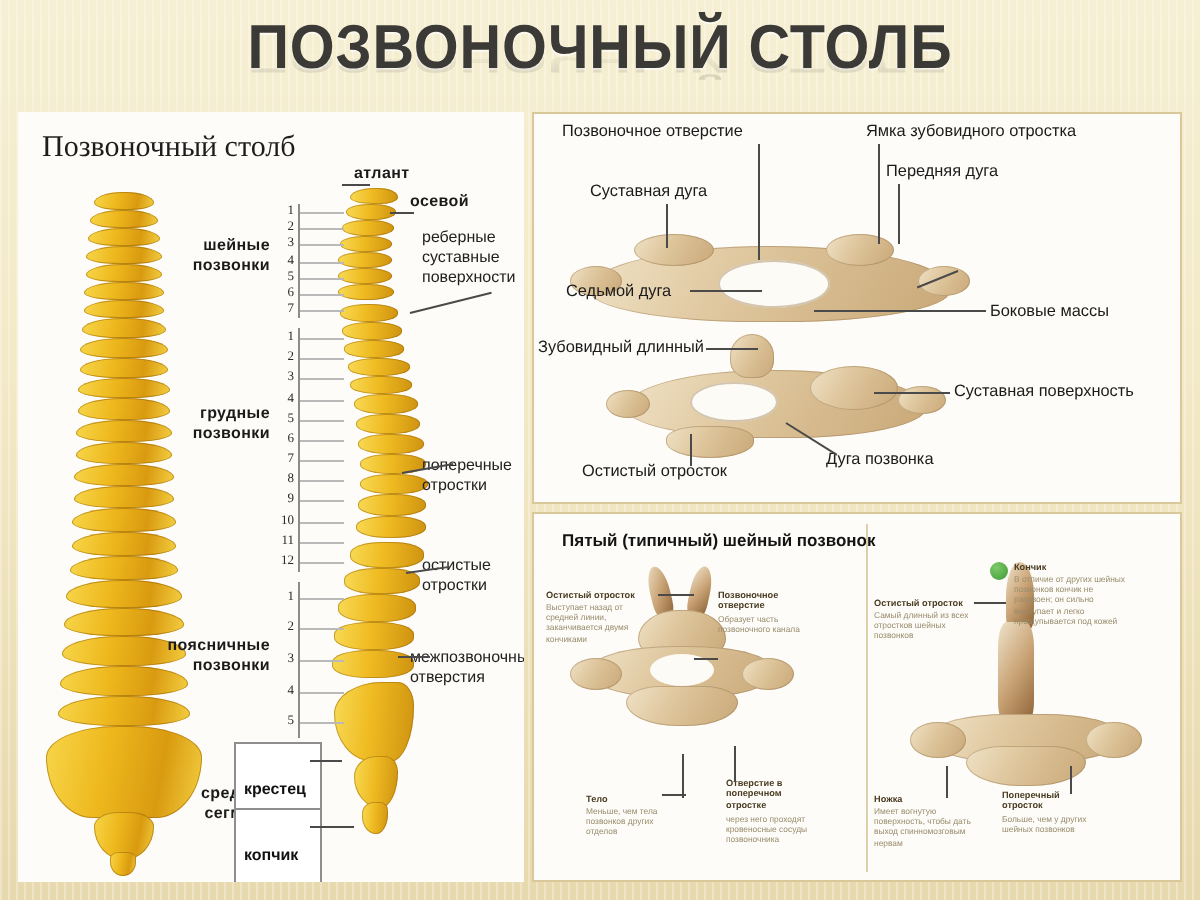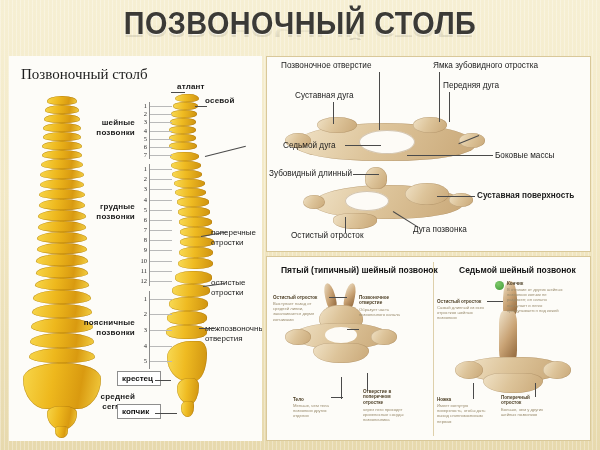--- a/index.html
+++ b/index.html
@@ -81,21 +81,21 @@
 
   
   .scale-box{position:absolute;border-left:1px solid #8c8c8c;}
   .scale-num{position:absolute;font-size:6.5px;color:#2a2a2a;
              font-family:"Liberation Serif",serif;text-align:right;width:9px;}
   .scale-tick{position:absolute;height:1px;background:#b9b9b9;}
 
   
   .boxed{
     position:absolute;border:1px solid #8e8e8e;background:#fff;
-    font-weight:700;font-size:8px;color:#111;padding:2px 4px;
+    font-weight:700;font-size:8px;color:#111;padding:18px 4px;
     font-family:"Liberation Sans",sans-serif;
   }
 
   
   .anat-label{
     position:absolute;font-size:8.2px;color:#1b1b1b;line-height:10px;
     font-family:"Liberation Sans",sans-serif;
   }
   .sub-heading{
     position:absolute;font-weight:700;font-size:8.5px;color:#141414;
@@ -225,20 +225,25 @@
            border-radius:50% 30% 40% 60%/40% 30% 70% 60%;"></div>
       <div class="vert-side" style="left:172px;top:345px;width:13px;height:16px;
            border-radius:50% 30% 50% 60%/40% 30% 70% 60%;"></div>
     </div>
 
     <div class="bone-label" style="left:168px;top:26px;">атлант</div>
     <div class="bone-label" style="left:196px;top:40px;">осевой</div>
     <div class="leader" style="left:162px;top:36px;width:14px;"></div>
     <div class="leader" style="left:186px;top:50px;width:12px;"></div>
 
+    <div class="thin-label" style="left:202px;top:58px;width:50px;">
+      <span>реберные</span><br>
+      <span>суставные</span><br>
+      <span>поверхности</span>
+    </div>
     <div class="leader" style="left:196px;top:100px;width:42px;transform:rotate(-14deg);transform-origin:left center;"></div>
 
     <div class="thin-label" style="left:202px;top:172px;width:50px;">
       <span>поперечные</span><br>
       <span>отростки</span>
     </div>
     <div class="leader" style="left:192px;top:180px;width:26px;transform:rotate(-10deg);transform-origin:left center;"></div>
 
     <div class="thin-label" style="left:202px;top:222px;width:50px;">
       <span>остистые</span><br>
@@ -349,34 +354,33 @@
       <div class="tan-bone" style="left:36px;top:138px;width:22px;height:14px;border-radius:50%;"></div>
       <div class="tan-bone" style="left:182px;top:136px;width:24px;height:14px;border-radius:50%;"></div>
       <div class="tan-bone" style="left:66px;top:156px;width:44px;height:16px;
            border-radius:40% 40% 50% 50%;"></div>
       <div class="tan-bone" style="left:138px;top:126px;width:44px;height:22px;border-radius:50%;"></div>
     </div>
 
     <div class="anat-label" style="left:2px;top:112px;">Зубовидный длинный</div>
     <div class="leader" style="left:86px;top:117px;width:26px;"></div>
 
-    <div class="anat-label" style="left:210px;top:134px;font-weight:bold;">Суставная поверхность</div>
+    <div class="anat-label" style="left:210px;top:134px;">Суставная поверхность</div>
     <div class="leader" style="left:170px;top:139px;width:38px;"></div>
 
     <div class="anat-label" style="left:24px;top:174px;">Остистый отросток</div>
     <div class="leader-v" style="left:78px;top:160px;height:16px;"></div>
 
     <div class="anat-label" style="left:146px;top:168px;">Дуга позвонка</div>
     <div class="leader" style="left:126px;top:154px;width:30px;transform:rotate(32deg);transform-origin:left center;"></div>
   </div>
 
   <div class="panel" id="panel-vertebrae">
 
     <div class="sub-heading" style="left:14px;top:8px;">Пятый (типичный) шейный позвонок</div>
-    <div class="sub-heading" style="left:192px;top:8px;">Седьмой шейный позвонок</div>
 
     <div>
       <div class="brown-bone" style="left:58px;top:26px;width:10px;height:26px;
            border-radius:50% 50% 30% 30%;transform:rotate(-14deg);"></div>
       <div class="brown-bone" style="left:78px;top:26px;width:10px;height:26px;
            border-radius:50% 50% 30% 30%;transform:rotate(12deg);"></div>
       <div class="tan-bone" style="left:52px;top:48px;width:44px;height:24px;
            border-radius:46% 46% 30% 30%/60% 60% 40% 40%;"></div>
       <div class="tan-bone" style="left:28px;top:66px;width:92px;height:26px;
            border-radius:46%;"></div>

